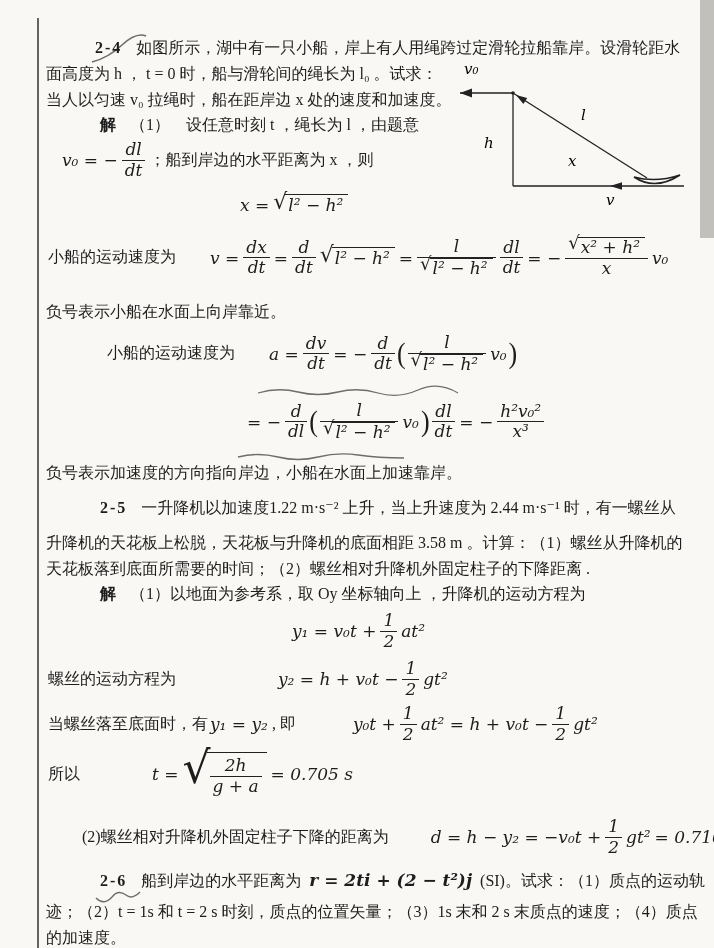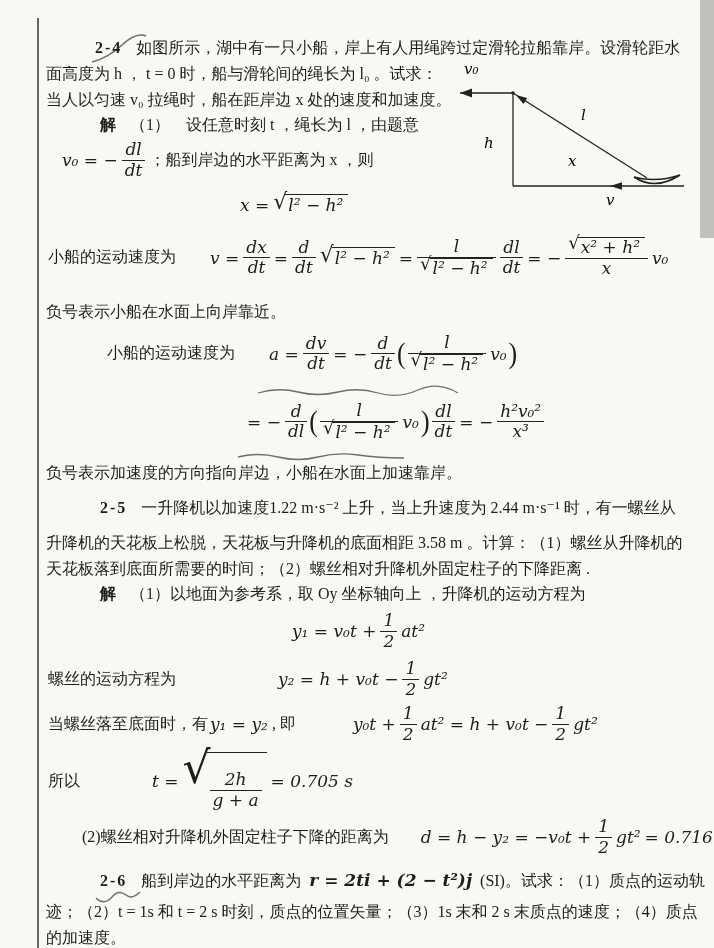--- a/index.html
+++ b/index.html
@@ -227,30 +227,30 @@
         <span class="den">2</span>
       </span>
     <span class="math">gt²</span>
   </div>
 
   <div class="row" style="left:46px;top:752px">
     <span class="cn" style="margin-right:70px">所以</span>
     <span class="math">t =</span>
     <span class="sqrt math">
       <span class="rsign big">√</span>
-      <span class="rad" style="padding-top:17px"><span class="frac">
+      <span class="rad" style="padding-top:3px"><span class="frac">
             <span class="num">2h</span>
             <span class="den">g + a</span>
           </span></span>
     </span>
     <span class="math rm" style="font-style:italic">= 0.705 s</span>
   </div>
 
   <div class="row" style="left:80px;top:817px">
-    <span class="cn" style="margin-right:30px">(2)螺丝相对升降机外固定柱子下降的距离为</span>
+    <span class="cn" style="margin-right:40px">(2)螺丝相对升降机外固定柱子下降的距离为</span>
     <span class="math">d = h − y₂ = −v₀t +</span>
     <span class="frac math">
         <span class="num">1</span>
         <span class="den">2</span>
       </span>
     <span class="math">gt²</span>
     <span class="math">= 0.716 m</span>
   </div>
 
   <div class="line" style="left:100px;top:868px">

